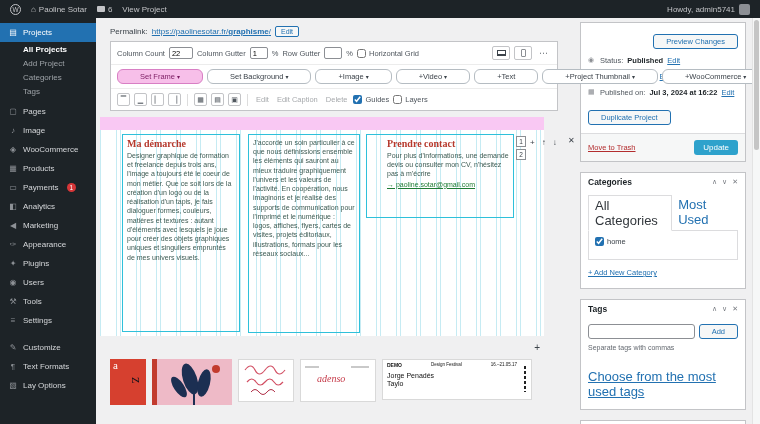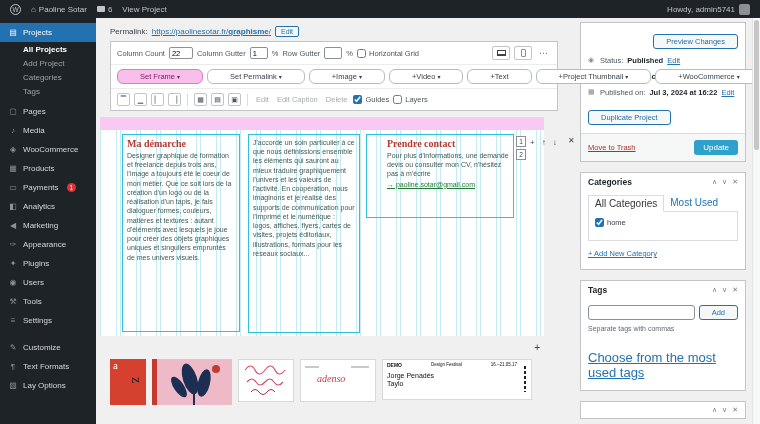--- a/index.html
+++ b/index.html
@@ -99,21 +99,21 @@
   .preview-row { text-align:right; padding-top:3px;}
   .pub-row { display:flex; align-items:flex-start; gap:4px; margin-top:7px; font-size:7.5px; color:#50575e; flex-wrap:wrap;}
   .pub-icon { color:#8c8f94; font-size:7px; width:8px; flex-shrink:0;}
   .pub-row b { color:#1d2327;}
   .link { color:#2271b1; text-decoration:underline; cursor:pointer;}
   .dup-row { margin-top:9px; padding-bottom:8px;}
   .pub-footer { border-top:1px solid #dcdcde; background:#f6f7f7; padding:6px 7px; display:flex; align-items:center; justify-content:space-between;}
   .trash { color:#b32d2e; text-decoration:underline; font-size:7.5px; cursor:pointer;}
   .update-btn { background:#2ea2cc; color:#fff; border:none; border-radius:3px; font-size:8px; padding:3px 9px; cursor:pointer; font-family:inherit;}
   .cat-body { padding:4px 7px 9px 7px;}
-  .cat-tabs { display:flex; font-size:10px;}
+  .cat-tabs { display:flex; font-size:13px;}
   .cat-tab { padding:2px 6px; cursor:pointer;}
   .cat-tab.active { border:1px solid #dcdcde; border-bottom-color:#fff; background:#fff; color:#32373c; position:relative; z-index:1;}
   .cat-tab.inactive { color:#2271b1;}
   .cat-list { border:1px solid #dcdcde; margin-top:-1px; padding:6px; height:30px; font-size:7.5px; color:#3c434a;}
   .add-cat { display:inline-block; margin-top:8px; font-size:7.5px;}
   .tags-body { padding:6px 7px 9px 7px;}
   .tag-row { display:flex; gap:4px;}
   .tag-input { flex:1; min-width:0; height:15px; border:1px solid #8c8f94; border-radius:3px; font-family:inherit; font-size:7.5px; padding:0 3px;}
   .tag-hint { font-size:7px; color:#646970; margin-top:5px;}
   .tag-choose { display:inline-block; margin-top:18px; font-size:13px;}
@@ -154,21 +154,21 @@
       <div class="sub-item">Add Project</div>
       <div class="sub-item">Categories</div>
       <div class="sub-item">Tags</div>
     </div>
     <div class="menu-item">
         <span class="mi-icon">▢</span>
         <span>Pages</span>
       </div>
     <div class="menu-item">
         <span class="mi-icon">♪</span>
-        <span>Media</span>
+        <span>Image</span>
       </div>
     <div class="menu-item">
         <span class="mi-icon">◈</span>
         <span>WooCommerce</span>
       </div>
     <div class="menu-item">
         <span class="mi-icon">▦</span>
         <span>Products</span>
       </div>
     <div class="menu-item">
@@ -249,21 +249,21 @@
             <span class="phone-icon"></span>
           </span>
         <span class="dots">⋯</span>
       </div>
       <div class="g-row r2">
         <button class="gbtn active">
             <span>Set Frame</span>
             <span class="caret">▾</span>
           </button>
         <button class="gbtn">
-            <span>Set Permalink</span>
+            <span>Set Background</span>
             <span class="caret">▾</span>
           </button>
         <button class="gbtn">
             <span>+Image</span>
             <span class="caret">▾</span>
           </button>
         <button class="gbtn">
             <span>+Video</span>
             <span class="caret">▾</span>
           </button>

